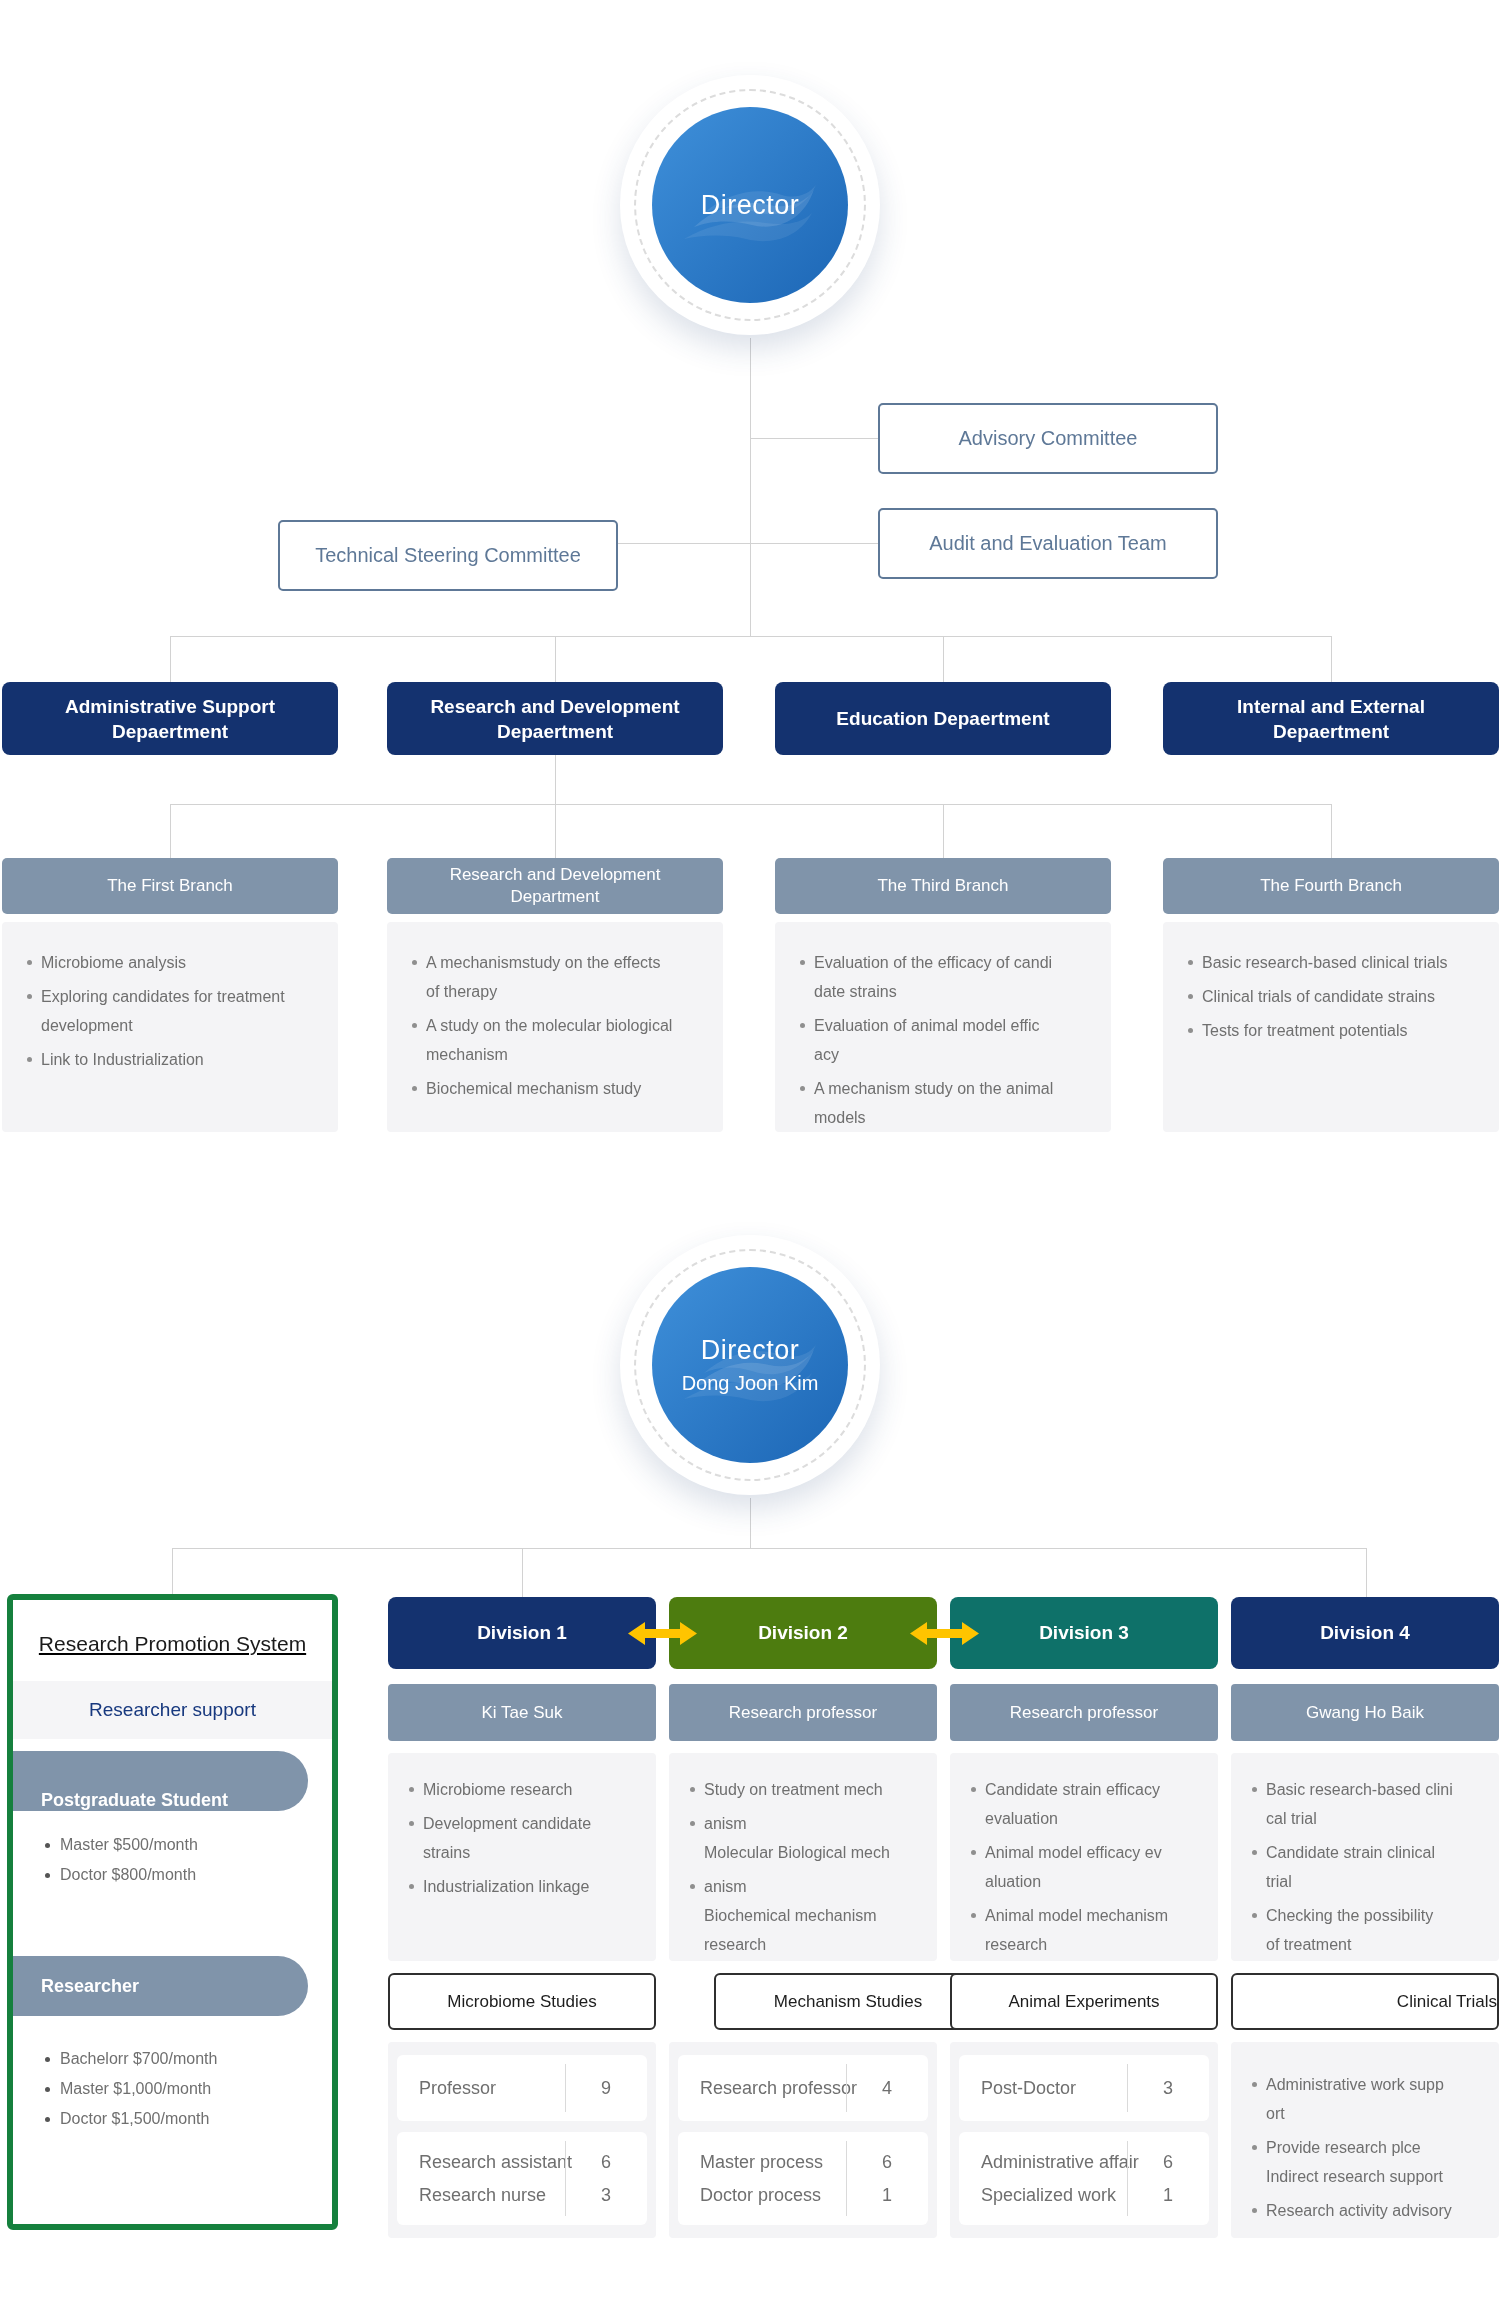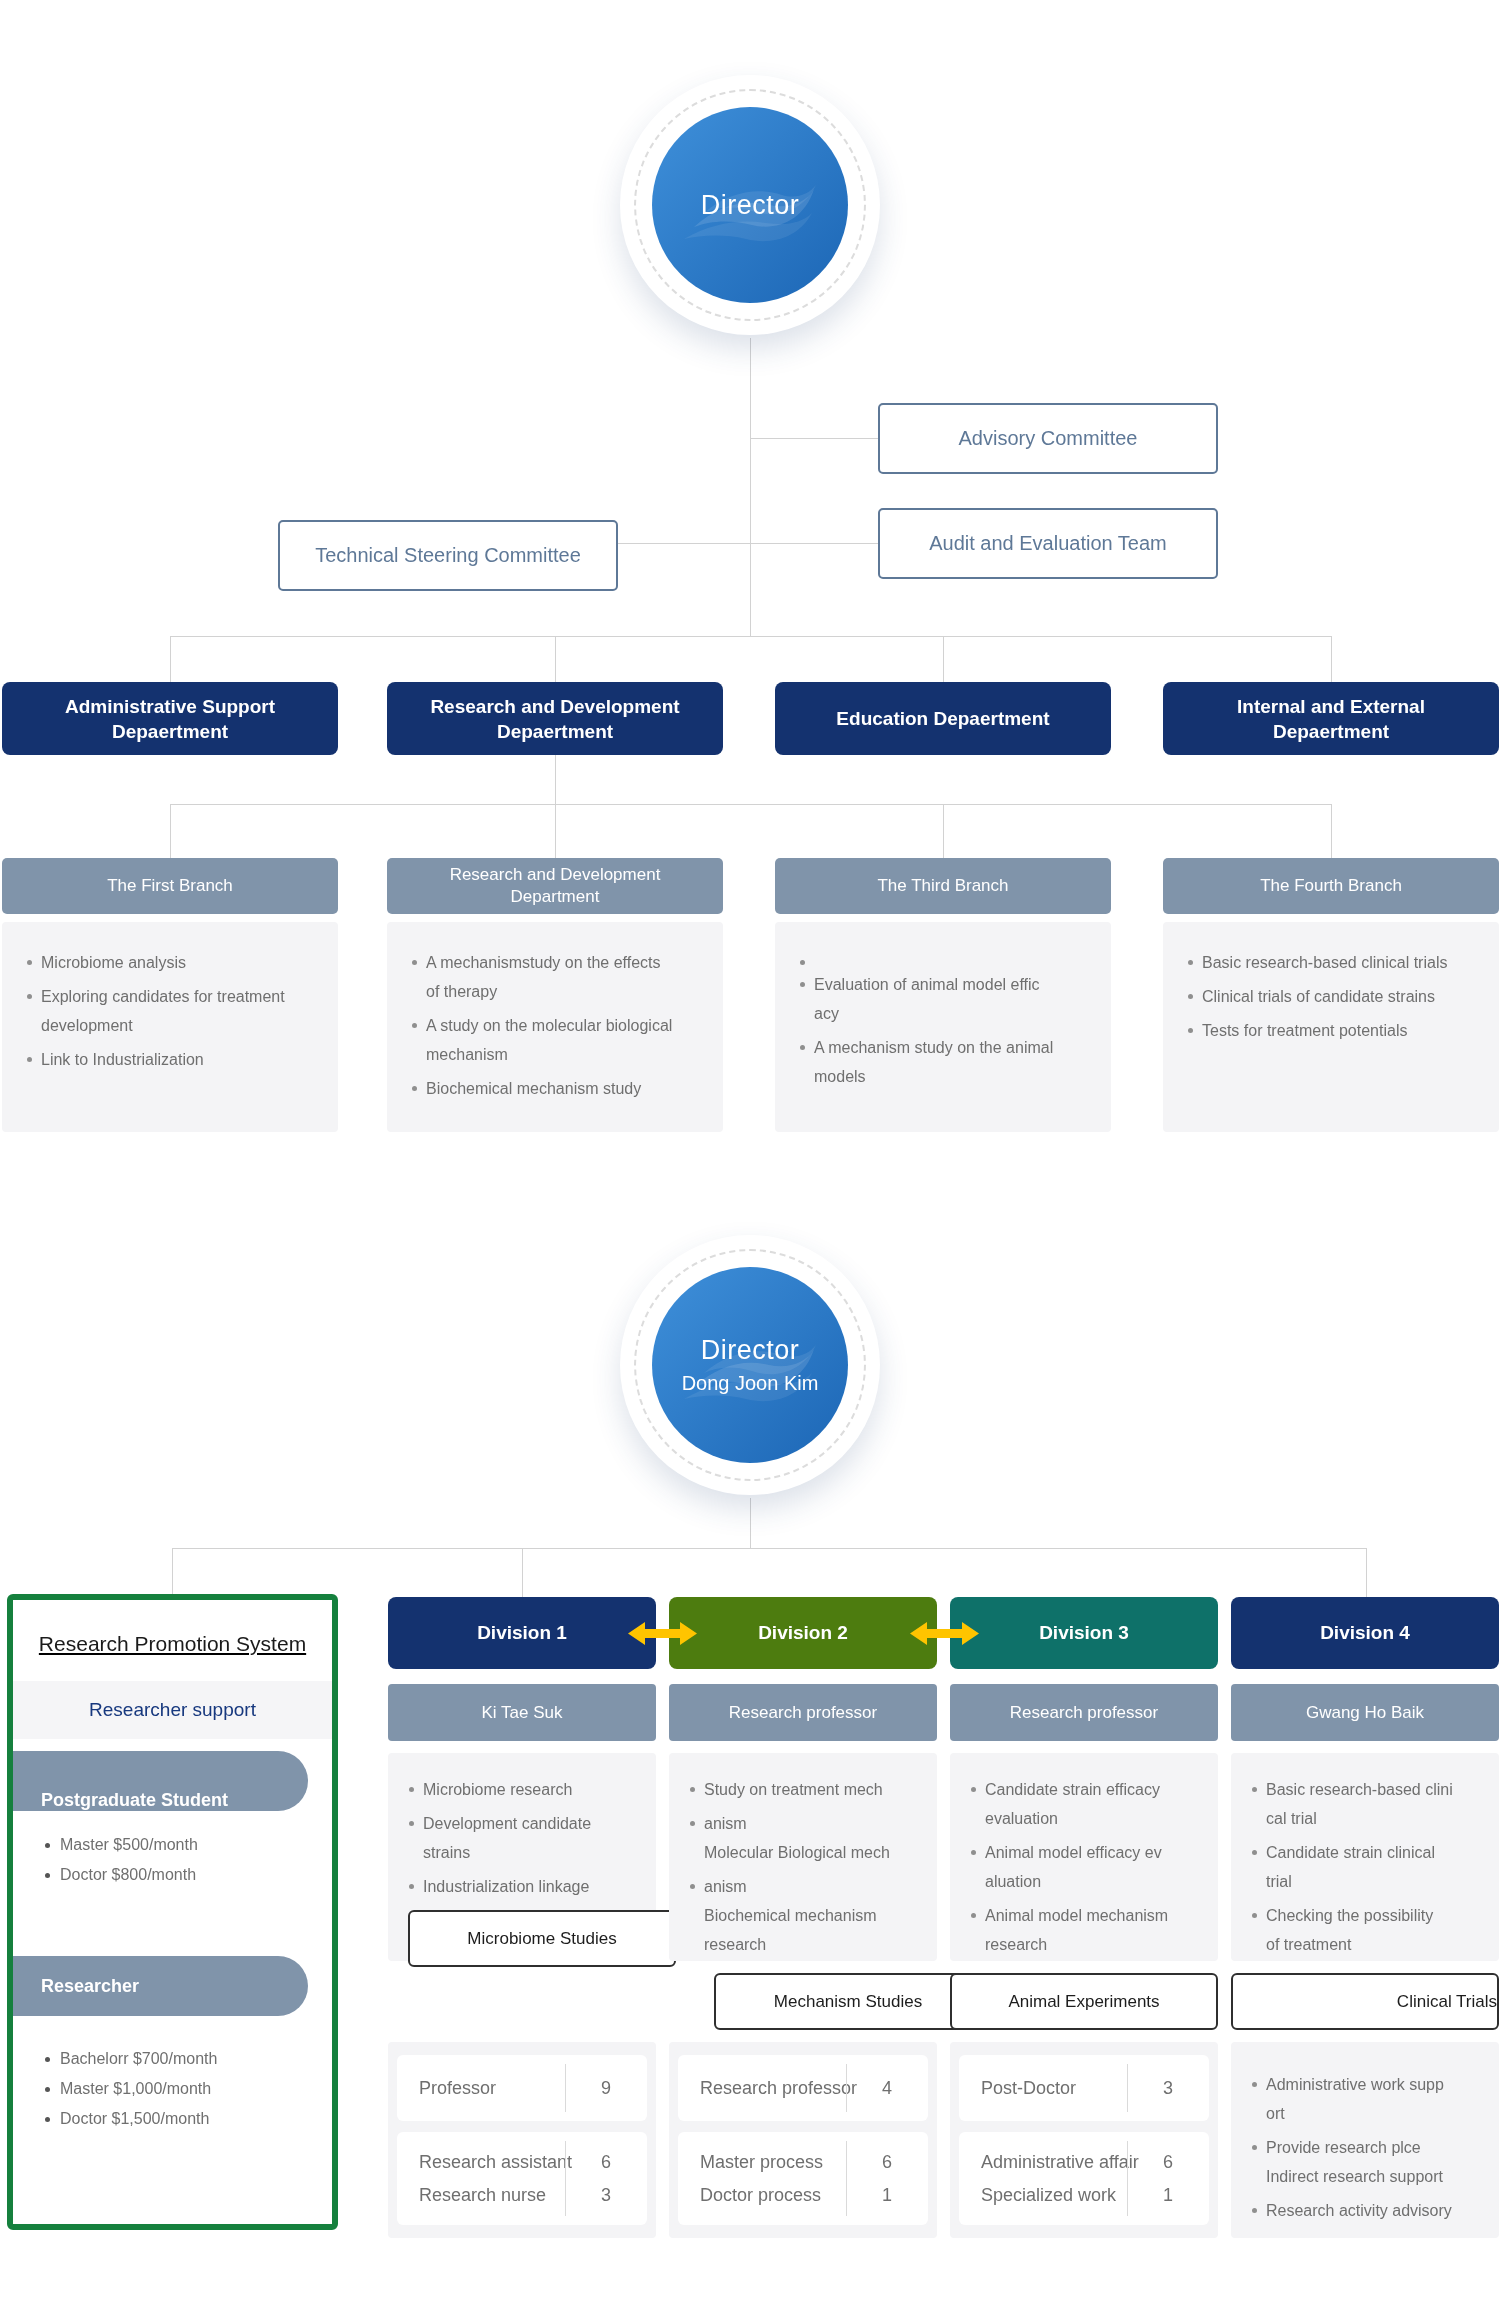--- a/index.html
+++ b/index.html
@@ -240,20 +240,24 @@
     </div>
     <div class="dept-box" style="left: 775px; top: 682px; background: rgb(20, 50, 111);">
       <div class="ln">Education Depaertment</div>
     </div>
     <div class="bar" style="left: 775px; top: 858px; width: 336px; height: 56px;">
       <div class="ln">The Third Branch</div>
     </div>
     <div class="panel" style="left: 775px; top: 922px; width: 336px; height: 210px;">
       <div class="blt">
         <span class="dot"></span>
+        <div class="txt">
+          <div class="bl">Evaluation of the efficacy of candi</div>
+          <div class="bl">date strains</div>
+        </div>
       </div>
       <div class="blt">
         <span class="dot"></span>
         <div class="txt">
           <div class="bl">Evaluation of animal model effic</div>
           <div class="bl">acy</div>
         </div>
       </div>
       <div class="blt">
         <span class="dot"></span>
@@ -310,21 +314,21 @@
           <div class="bl">strains</div>
         </div>
       </div>
       <div class="blt">
         <span class="dot"></span>
         <div class="txt">
           <div class="bl">Industrialization linkage</div>
         </div>
       </div>
     </div>
-    <div class="study-box" style="left: 388px; top: 1910px; margin-left: 20px;">
+    <div class="study-box" style="left: 388px; top: 1973px;">
       <span class="ln">Microbiome Studies</span>
     </div>
     <div class="panel staff-panel" style="left: 388px; top: 2042px; width: 268px; height: 196px;">
       <div class="staff-card" style="top: 13px; height: 66px;">
         <div class="divider"></div>
         <div class="rows">
           <div class="staff-row">
             <span class="lbl">Professor</span>
             <span class="cnt">9</span>
           </div>

